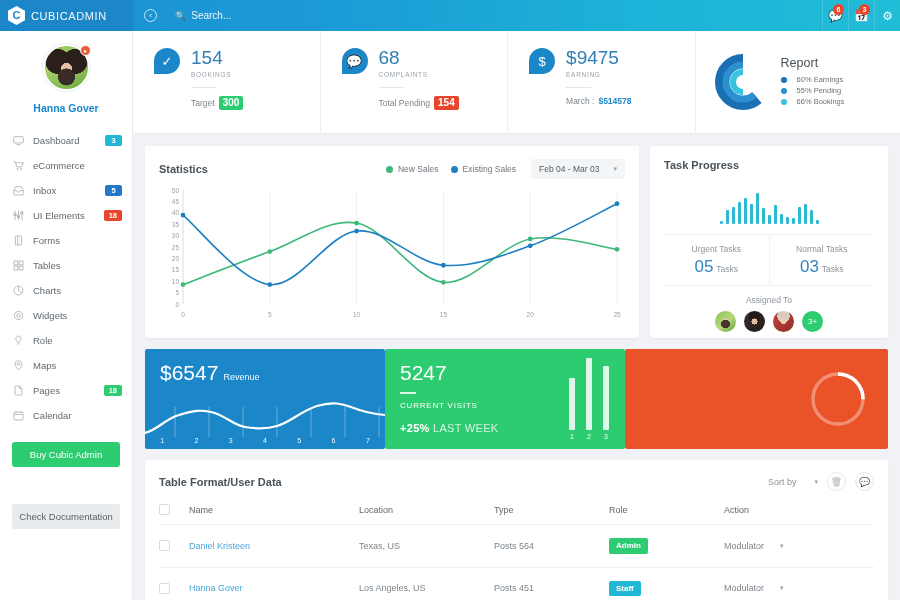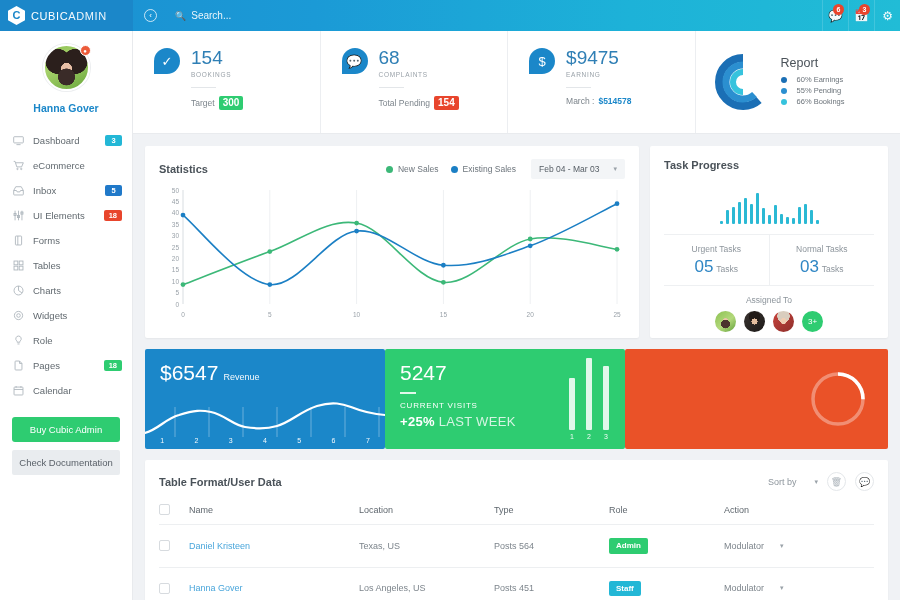--- a/index.html
+++ b/index.html
@@ -108,21 +108,21 @@
     border-radius: 2px; padding: 2px 5px; line-height: 1; min-width: 17px; text-align: center;
   }
 
   .side-btns { padding: 14px 12px 0; display: flex; flex-direction: column; gap: 8px; }
   .btn-buy {
     background: #2ecc71; color: #fff; border: 0; border-radius: 3px;
     height: 25px; font-size: 9.5px; font-family: inherit; cursor: pointer;
   }
   .btn-doc {
     background: #e9ecef; color: #5a6169; border: 0; border-radius: 2px;
-    height: 25px; font-size: 9.5px; font-family: inherit; cursor: pointer;
+    height: 25px; font-size: 9.5px; font-family: inherit; cursor: pointer; margin-top: 29px;
   }
 
   
   .main {
     position: absolute; top: 31px; left: 133px;
     width: 767px; height: 569px; overflow: hidden;
   }
 
   
   .stat-strip {
@@ -220,21 +220,21 @@
   .tiles { display: flex; margin-top: 11px; }
   .tile { position: relative; height: 100px; border-radius: 2px; overflow: hidden; color: #fff; }
   .tile-blue { width: 240px; background: #1b87c9; }
   .tile-green { width: 240px; background: #2ecc71; }
   .tile-red { flex: 1; background: #ea5228; }
   .tile-head { position: relative; z-index: 2; padding: 13px 0 0 15px; }
   .tile-num { font-size: 21px; line-height: 1; font-weight: 400; }
   .tile-num small { font-size: 9px; margin-left: 5px; opacity: .95; }
   .tile-rule { width: 16px; height: 2px; background: rgba(255,255,255,.85); margin: 9px 0 7px; }
   .tile-cap { font-size: 8px; letter-spacing: .8px; }
-  .tile-sub { font-size: 13px; margin-top: 4px; letter-spacing: .3px; }
+  .tile-sub { font-size: 11px; margin-top: 12px; letter-spacing: .3px; }
   .tile-sub b { font-weight: bold; }
   .tile-sub span { opacity: .8; }
   .tile-svg { position: absolute; inset: 0; z-index: 1; }
 
   
   .table-card { margin-top: 11px; padding: 12px 14px 0; height: 156px; }
   .table-head { display: flex; align-items: center; }
   .sortby { margin-left: auto; font-size: 9px; color: #8d959c; display: flex; align-items: center; gap: 18px; cursor: pointer; }
   .circ-btn {
     width: 19px; height: 19px; border-radius: 50%; border: 1px solid #e4e7ea;
@@ -387,20 +387,29 @@
           <span class="nav-label">Widgets</span>
         </div>
         <div class="nav-item">
           <span class="nav-ico">
             <svg viewBox="0 0 16 16" width="11" height="11" fill="none" stroke="currentColor" stroke-width="1.3">
               <path d="M8 1.5a4 4 0 0 1 2.6 7 1.6 1.6 0 0 0-.6 1.3v.7H6v-.7a1.6 1.6 0 0 0-.6-1.3A4 4 0 0 1 8 1.5z"></path>
               <line x1="6.5" y1="13" x2="9.5" y2="13"></line>
             </svg>
           </span>
           <span class="nav-label">Role</span>
+        </div>
+        <div class="nav-item">
+          <span class="nav-ico">
+            <svg viewBox="0 0 16 16" width="11" height="11" fill="none" stroke="currentColor" stroke-width="1.3">
+              <path d="M8 14.5s5-5 5-8.5a5 5 0 1 0-10 0c0 3.5 5 8.5 5 8.5z"></path>
+              <circle cx="8" cy="6" r="1.8"></circle>
+            </svg>
+          </span>
+          <span class="nav-label">Maps</span>
         </div>
         <div class="nav-item">
           <span class="nav-ico">
             <svg viewBox="0 0 16 16" width="11" height="11" fill="none" stroke="currentColor" stroke-width="1.3">
               <path d="M9.5 1.5H4a1 1 0 0 0-1 1v11a1 1 0 0 0 1 1h8a1 1 0 0 0 1-1V5z"></path>
               <path d="M9.5 1.5V5H13"></path>
             </svg>
           </span>
           <span class="nav-label">Pages</span>
           <span class="nav-badge" style="background: rgb(46, 204, 113);">18</span>

